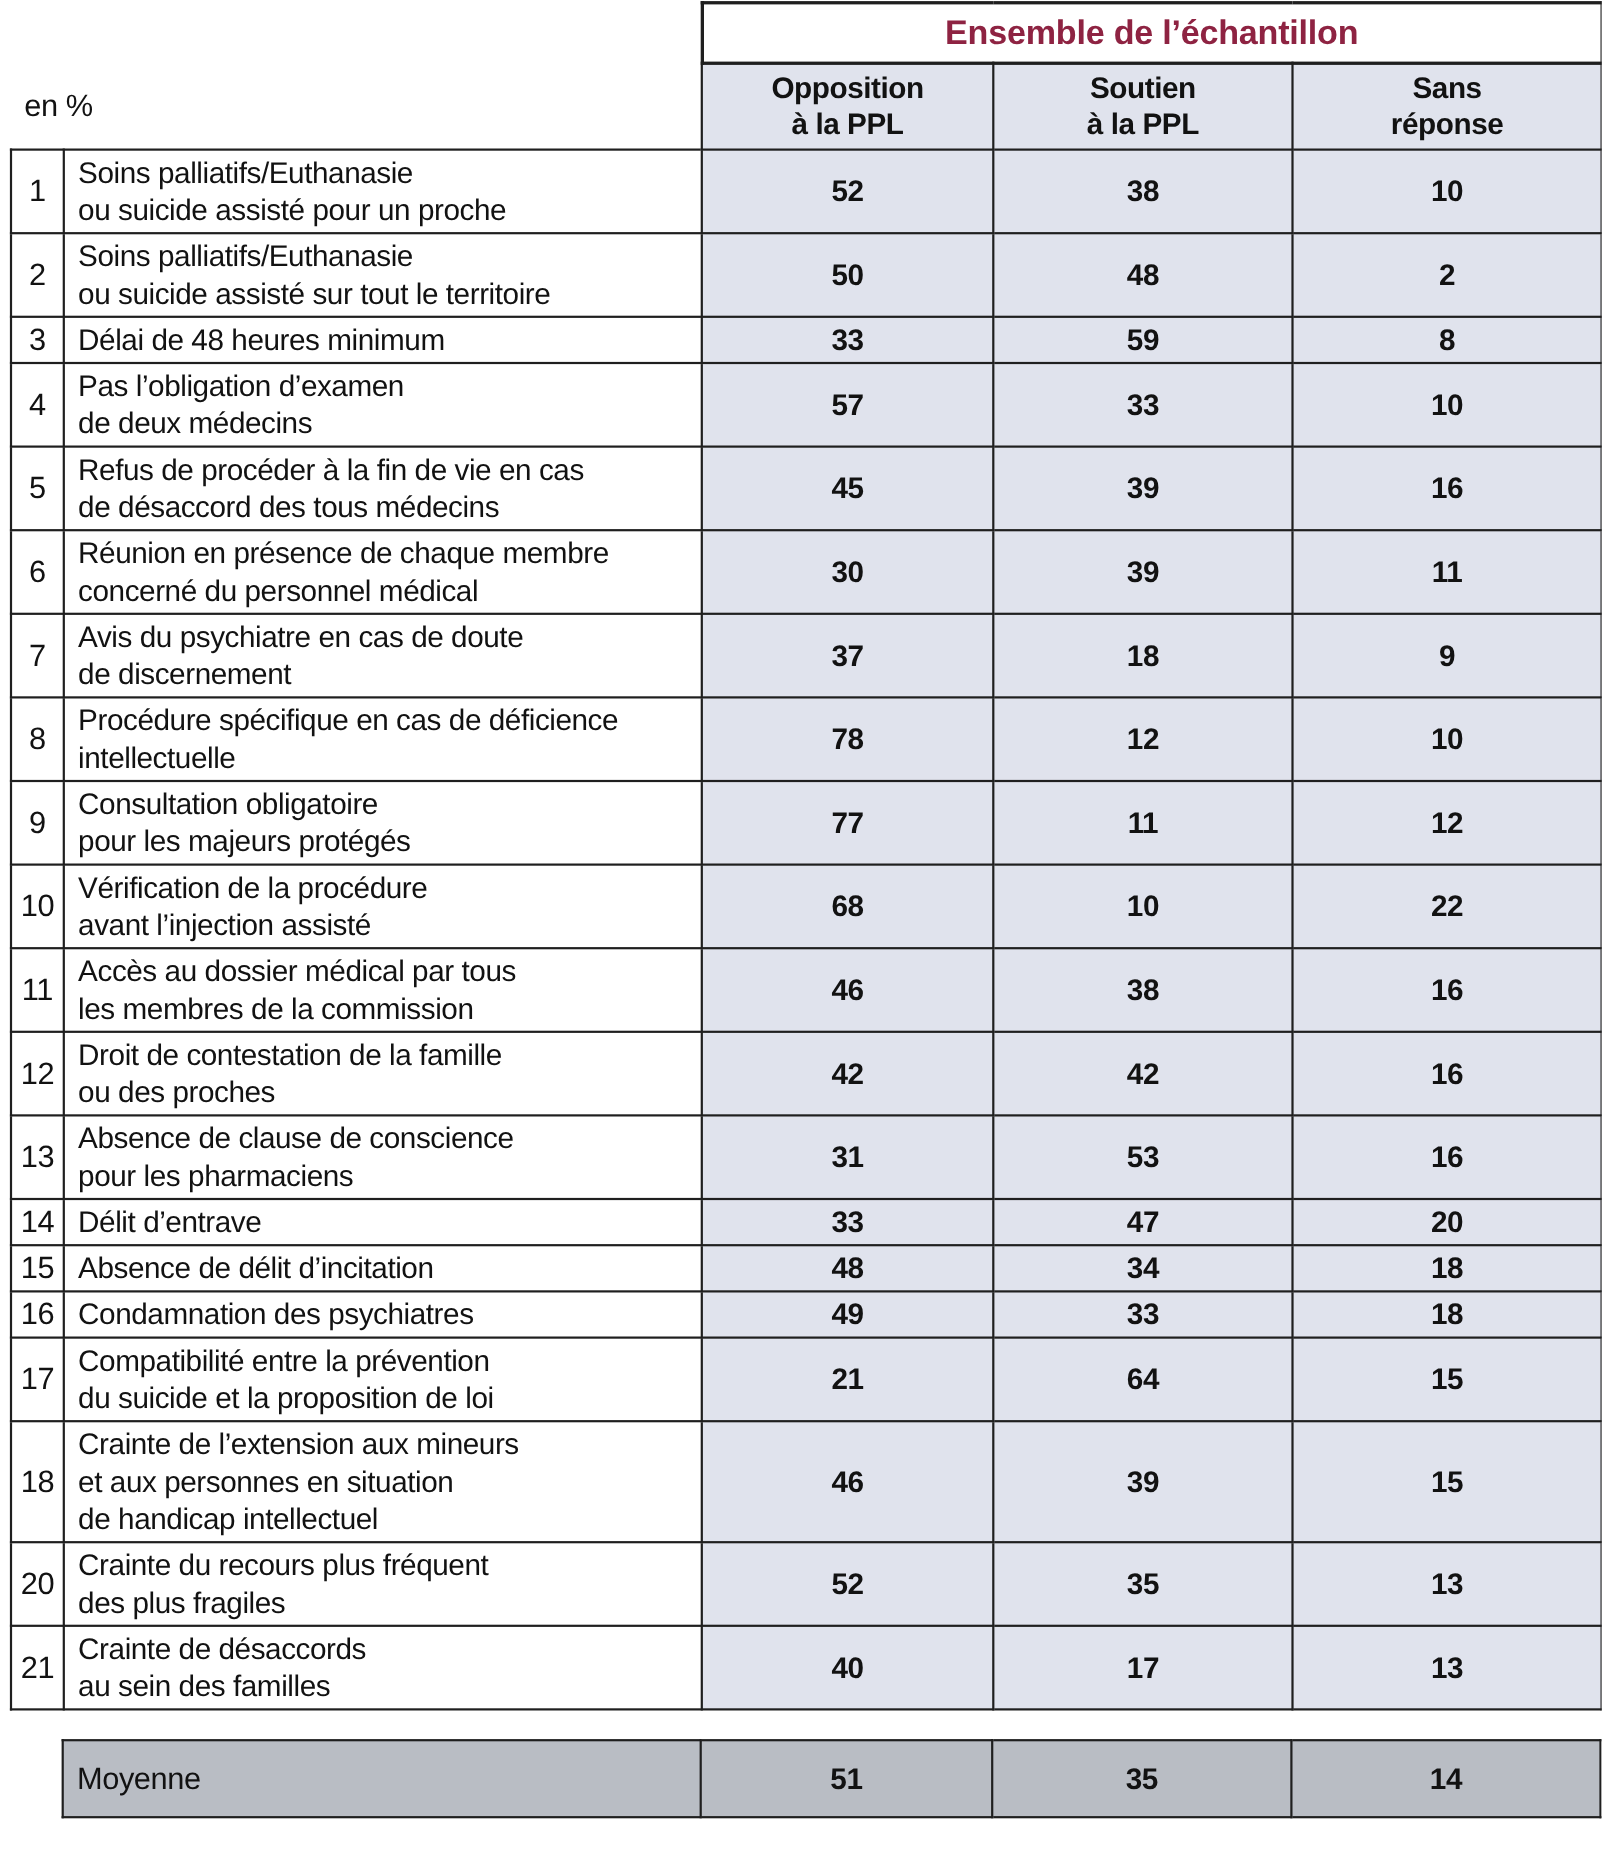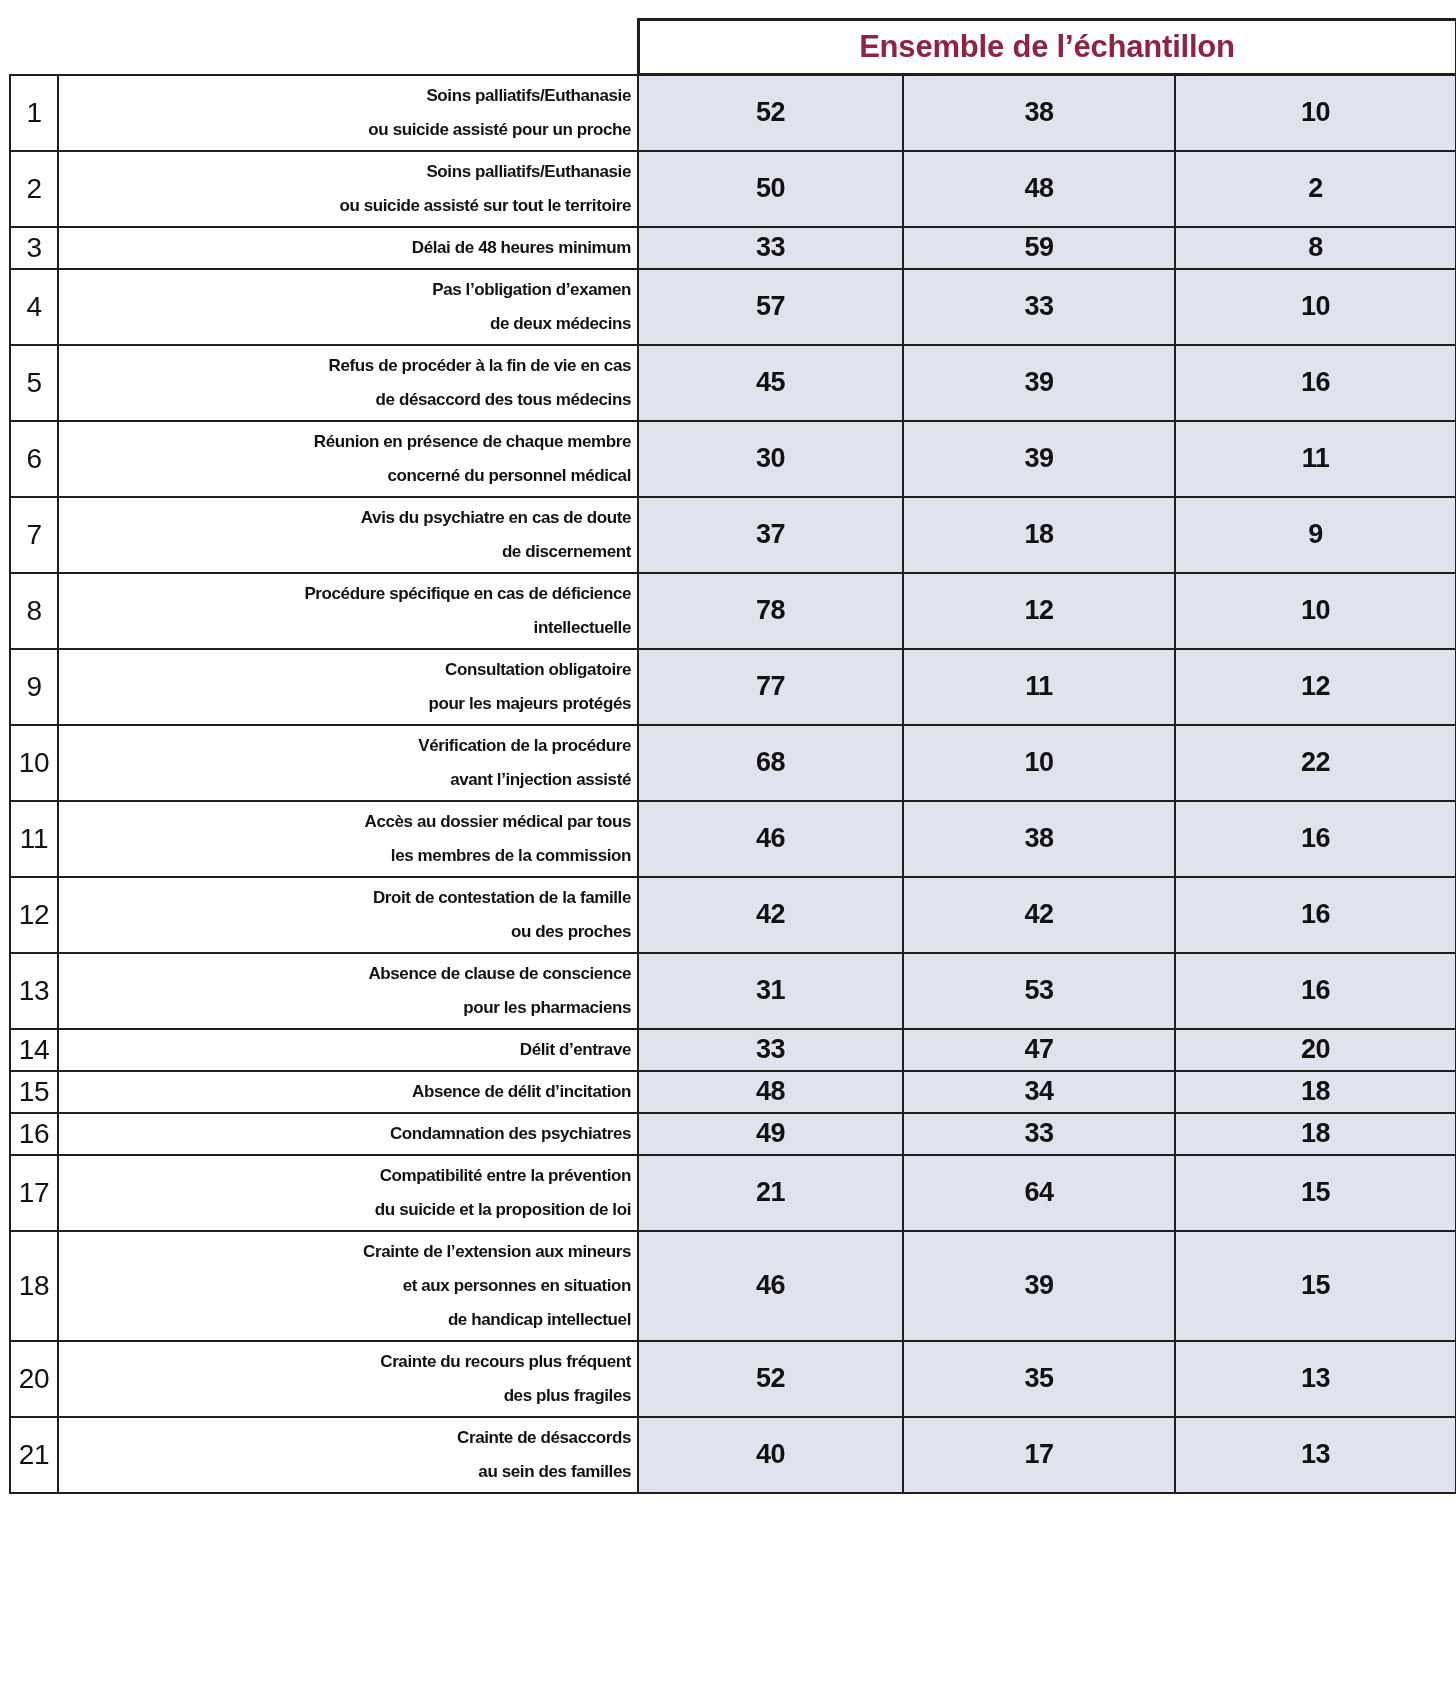--- a/index.html
+++ b/index.html
@@ -16,22 +16,22 @@
     background: #ffffff;
     width: 1456px;
   }
   body {
     font-family: "Liberation Sans", "DejaVu Sans", sans-serif;
     color: var(--text);
     letter-spacing: -0.4px;
   }
   .page {
     width: 1456px;
-    height: 1516px;
-    padding-top: 18px;
+    height: 1696px;
+    padding-top: 1px;
     overflow: hidden;
   }
   table.tbl {
     border-collapse: collapse;
     table-layout: fixed;
     width: 1446px;
     margin-left: 9px;
   }
   col.c-num   { width: 48px;  }
   col.c-label { width: 580px; }
@@ -78,27 +78,26 @@
     border: 2px solid var(--border);
     background: #ffffff;
     font-size: 28px;
     text-align: center;
     vertical-align: middle;
     padding: 3px 0;
   }
   td.label {
     border: 2px solid var(--border);
     background: #ffffff;
-    font-size: 17px;
+    font-size: 27px;
     line-height: 34px;
-    text-align: right;
+    text-align: left;
     vertical-align: middle;
     padding: 3px 6px 3px 12px;
     white-space: pre-line;
-    font-weight: bold;
   }
   td.val {
     border: 2px solid var(--border);
     background: var(--cell-bg);
     font-size: 27px;
     font-weight: 700;
     text-align: center;
     vertical-align: middle;
     padding: 3px 0;
   }
@@ -131,20 +130,29 @@
       <col class="c-num">
         <col class="c-label">
         <col class="c-v1">
         <col class="c-v2">
         <col class="c-v3">
     </colgroup>
     <thead>
       <tr>
         <td class="blank" colspan="2"></td>
         <th class="title" colspan="3">Ensemble de l’échantillon</th>
+      </tr>
+      <tr>
+        <td class="blank enpct" colspan="2">en %</td>
+        <th class="colhead">Opposition
+à la PPL</th>
+        <th class="colhead">Soutien
+à la PPL</th>
+        <th class="colhead">Sans
+réponse</th>
       </tr>
     </thead>
     <tbody>
         <tr>
           <td class="num">1</td>
           <td class="label">Soins palliatifs/Euthanasie
 ou suicide assisté pour un proche</td>
           <td class="val">52</td>
           <td class="val">38</td>
           <td class="val">10</td>

